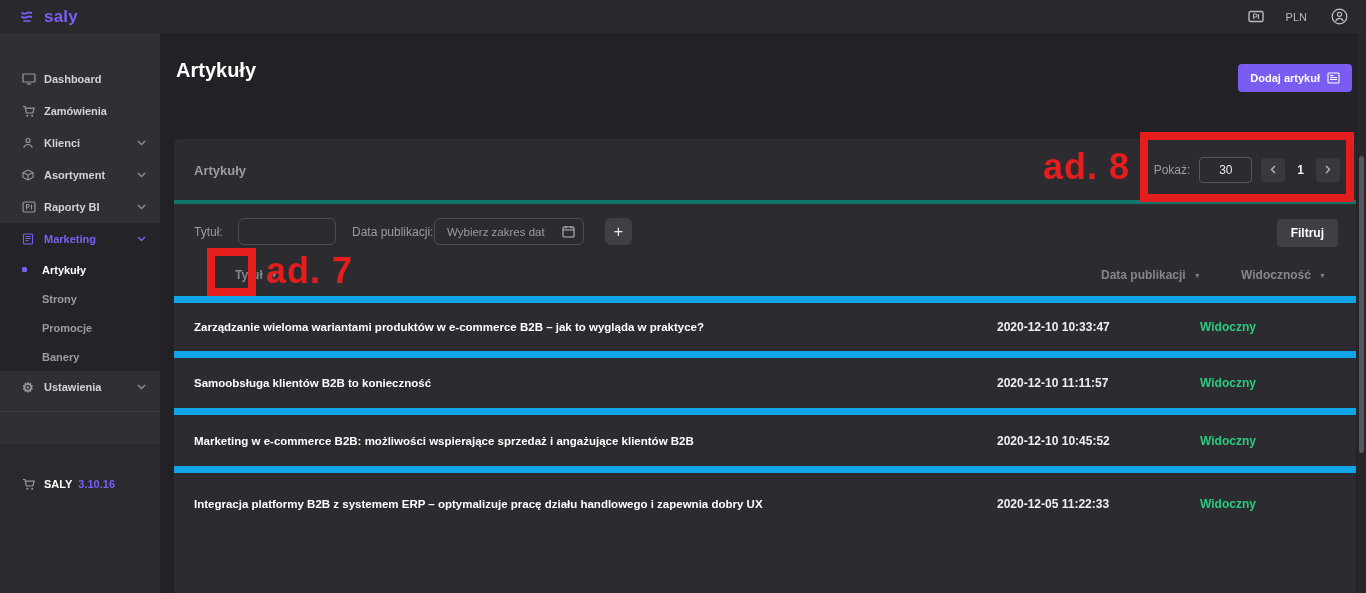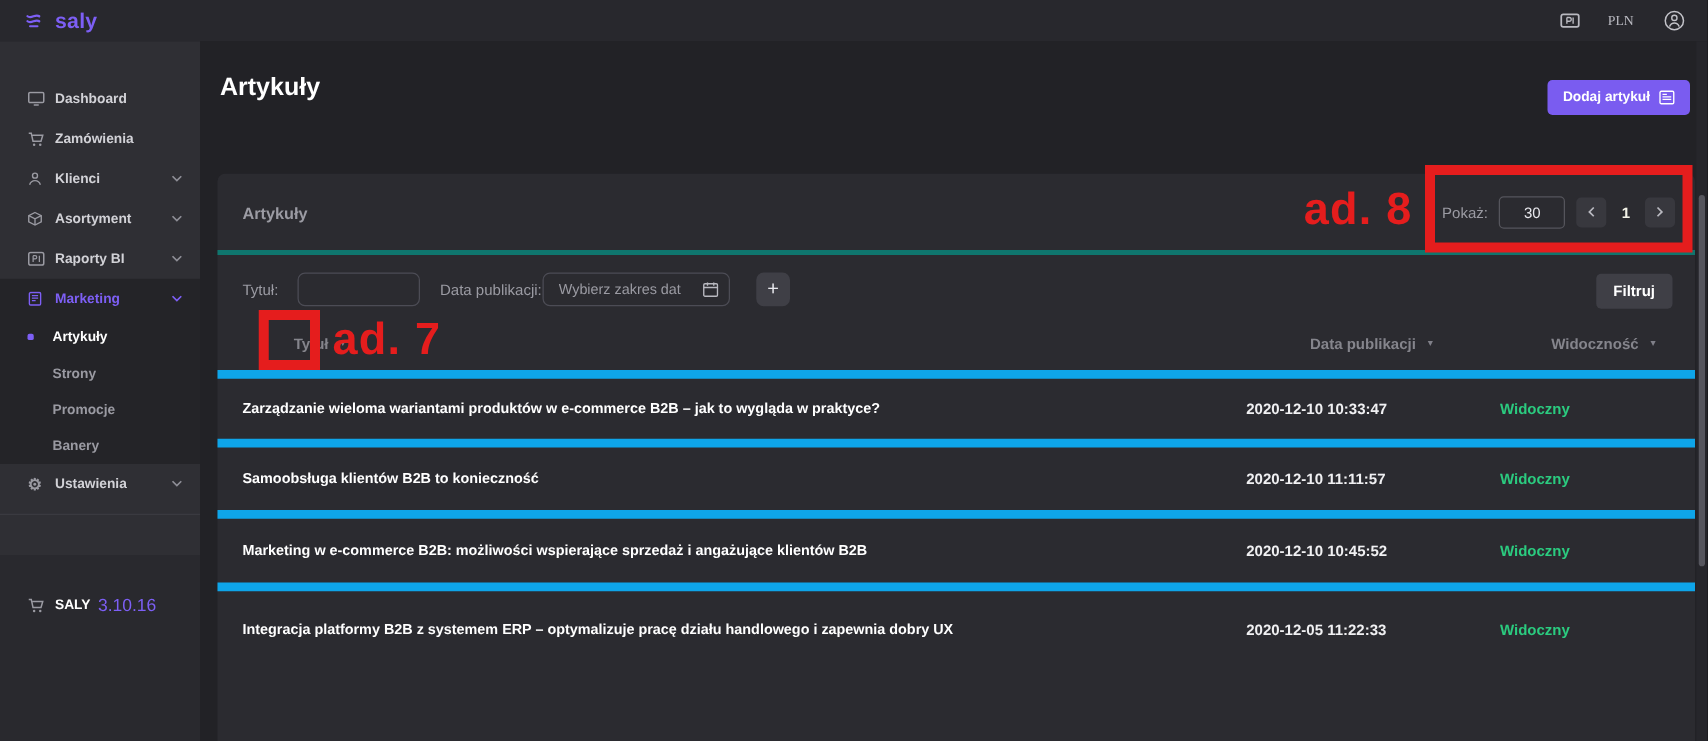--- a/index.html
+++ b/index.html
@@ -10,21 +10,21 @@
     background:#222226; color:#fff;
   }
   
   .topbar {
     position:absolute; left:0; top:0; width:1366px; height:33px;
     background:#28282d; display:flex; align-items:center; z-index:5;
   }
   .logo { display:flex; align-items:center; gap:4px; margin-left:20px; cursor:pointer; }
   .logo-text { color:#7d5ff5; font-weight:700; font-size:17px; letter-spacing:.2px; }
   .topbar-right { margin-left:auto; display:flex; align-items:center; gap:24px; margin-right:18px; }
-  .currency { display:flex; align-items:center; gap:22px; color:#b9b9c0; font-size:11px; cursor:pointer;font-family:Liberation Serif, serif; }
+  .currency { display:flex; align-items:center; gap:22px; color:#b9b9c0; font-size:11px; cursor:pointer; }
   .avatar { color:#c2c2c8; cursor:pointer; display:flex; }
   
   .sidebar {
     position:absolute; left:0; top:33px; width:160px; height:560px;
     background:#2f2f34; z-index:4;
   }
   .nav { padding-top:30px; }
   .nav-item {
     height:32px; display:flex; align-items:center; padding:0 14px 0 22px;
     color:#d2d2d7; font-size:11px; font-weight:600; cursor:pointer;
@@ -41,21 +41,21 @@
     color:#9a9aa2; font-size:11px; font-weight:600; cursor:pointer;
   }
   .subnav-item .bullet { width:5px; height:5px; border-radius:1.5px; background:#7d5ff5; margin-right:15px; visibility:hidden; }
   .subnav-item.active { color:#fff; }
   .subnav-item.active .bullet { visibility:visible; }
   .side-divider { height:1px; background:#3a3a40; margin-top:8px; }
   .side-footer-area { background:#29292e; position:absolute; top:411px; bottom:0; left:0; right:0; }
   .side-footer { display:flex; align-items:center; padding:24px 0 0 22px; height:56px; }
   .side-footer .nav-icon { width:20px; color:#9a9aa2; display:flex; }
   .app-name { color:#fff; font-weight:700; font-size:11px; margin-left:2px; }
-  .app-version { color:#7d5ff5; font-weight:400; font-size:14px; margin-left:6px; }
+  .app-version { color:#7d5ff5; font-weight:700; font-size:11px; margin-left:6px; }
   
   .main { position:absolute; left:160px; top:33px; width:1206px; height:560px; background:#222226; }
   .page-title { position:absolute; left:16px; top:26px; font-size:20px; font-weight:700; color:#fff; }
   .add-btn {
     position:absolute; right:14px; top:31px; height:28px; padding:0 12px;
     background:#7a5cf0; border:none; border-radius:4px; color:#fff;
     font-family:inherit; font-size:11px; font-weight:700; display:flex; align-items:center; gap:7px; cursor:pointer;
   }
   
   .card {
@@ -100,21 +100,21 @@
   }
   .filtruj-btn {
     position:absolute; right:18px; top:15px; height:28px; padding:0 14px;
     background:#3f3f46; border:none; border-radius:4px; color:#fff; font-family:inherit;
     font-size:12px; font-weight:700; cursor:pointer;
   }
   
   .thead { position:relative; height:41px; }
   .th { position:absolute; top:13px; color:#85858c; font-size:12px; font-weight:600; cursor:pointer; display:flex; align-items:center; gap:8px;margin-left:41px; }
   .th-title { left:20px; }
-  .th-date { left:789px;padding-left:44px; }
+  .th-date { left:842px;padding-left:44px; }
   .th-vis { left:1026px; }
   .sort { font-size:7px; color:#808089; }
   .trow { position:relative; border-top:7px solid #0ea5e9; cursor:pointer; }
   .trow .cell-title { position:absolute; left:20px; top:50%; transform:translateY(-50%); width:760px; color:#fff; font-size:11.5px; font-weight:700; }
   .trow .cell-date { position:absolute; left:823px; top:50%; transform:translateY(-50%); color:#f0f0f2; font-size:12px; font-weight:700; }
   .trow .cell-vis { position:absolute; left:1026px; top:50%; transform:translateY(-50%); font-size:12px; font-weight:700; }
   .status-visible { color:#2bcb7f; }
   .status-hidden { color:#7d7d85; }
   .muted { color:#7d7d85 !important; }
   .h55{height:55px} .h58{height:58px} .h57{height:57px} .h69{height:69px}

